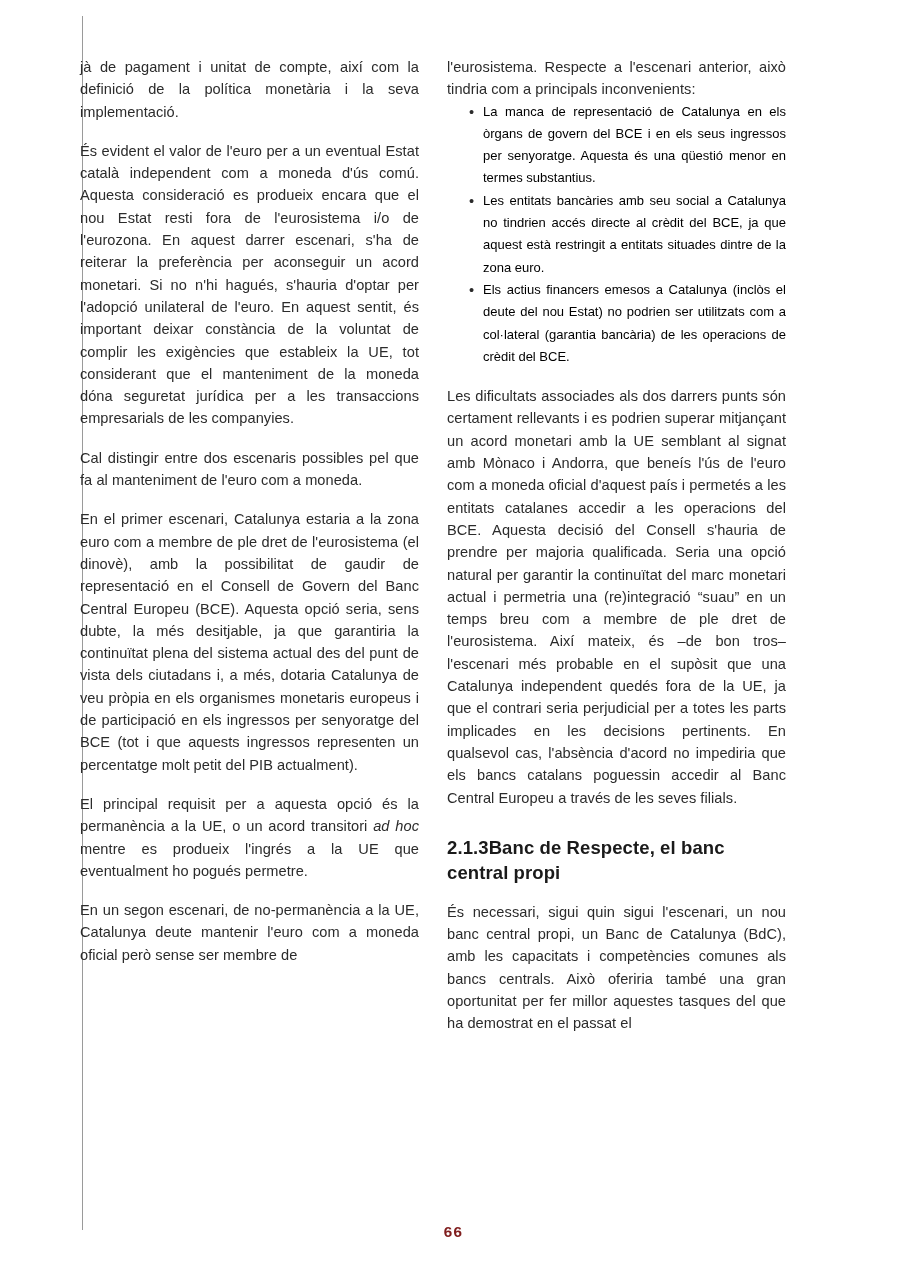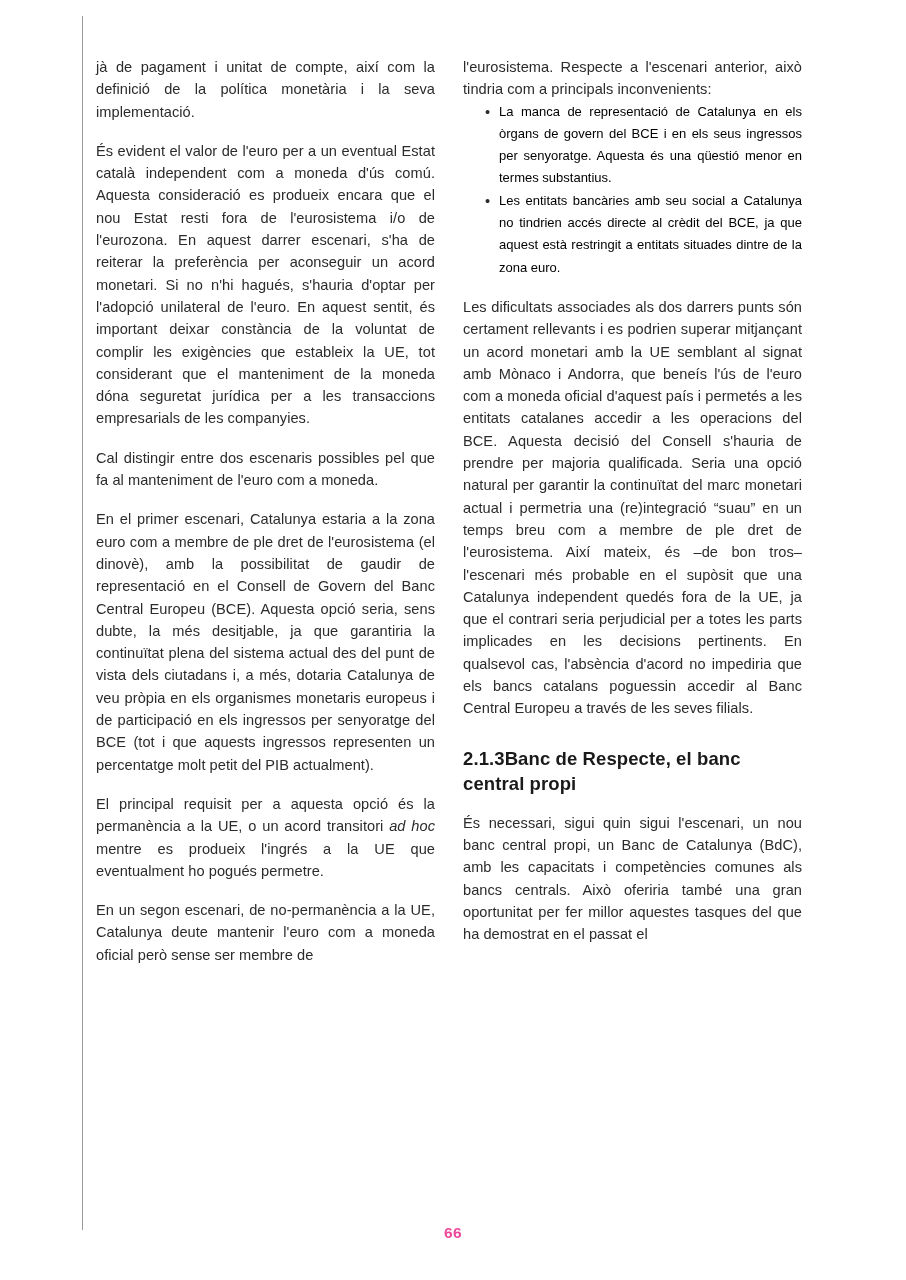--- a/index.html
+++ b/index.html
@@ -19,21 +19,21 @@
   .margin-rule {
     position: absolute;
     left: 82px;
     top: 16px;
     width: 1px;
     height: 1214px;
     background: #9a9a9a;
   }
   .columns {
     position: absolute;
-    left: 96px;
+    left: 80px;
     top: 56px;
     width: 714px;
     height: 1110px;
     display: flex;
     gap: 28px;
   }
   .col {
     width: 339px;
   }
   p.para {
@@ -89,23 +89,24 @@
   .italic {
     font-style: italic;
   }
   .page-number {
     position: absolute;
     left: 0;
     right: 0;
     top: 1224px;
     text-align: center;
     font-size: 15.5px;
-    color: #ec4899;
+    color: #7f1d1d;
     font-weight: bold;
     letter-spacing: 0.4px;
+    font-family: Liberation Mono, monospace;
   }
 </style>
 </head>
 <body>
 
 <div class="page">
 
   <div class="margin-rule"></div>
 
   <div class="columns">
@@ -117,20 +118,21 @@
       <p class="para">En el primer escenari, Catalunya estaria a la zona euro com a membre de ple dret de l'eurosistema (el dinovè), amb la possibilitat de gaudir de representació en el Consell de Govern del Banc Central Europeu (BCE). Aquesta opció seria, sens dubte, la més desitjable, ja que garantiria la continuïtat plena del sistema actual des del punt de vista dels ciutadans i, a més, dotaria Catalunya de veu pròpia en els organismes monetaris europeus i de participació en els ingressos per senyoratge del BCE (tot i que aquests ingressos representen un percentatge molt petit del PIB actualment).</p>
       <p class="para"><span>El principal requisit per a aquesta opció és la permanència a la UE, o un acord transitori </span><span class="italic">ad hoc</span><span> mentre es produeix l'ingrés a la UE que eventualment ho pogués permetre.</span></p>
       <p class="para">En un segon escenari, de no-permanència a la UE, Catalunya deute mantenir l'euro com a moneda oficial però sense ser membre de</p>
     </div>
 
     <div class="col">
       <p class="para tight">l'eurosistema. Respecte a l'escenari anterior, això tindria com a principals inconvenients:</p>
       <ul class="bullets">
         <li>La manca de representació de Catalunya en els òrgans de govern del BCE i en els seus ingressos per senyoratge. Aquesta és una qüestió menor en termes substantius.</li>
         <li>Les entitats bancàries amb seu social a Catalunya no tindrien accés directe al crèdit del BCE, ja que aquest està restringit a entitats situades dintre de la zona euro.</li>
+        <li>Els actius financers emesos a Catalunya (inclòs el deute del nou Estat) no podrien ser utilitzats com a col·lateral (garantia bancària) de les operacions de crèdit del BCE.</li>
       </ul>
       <p class="para">Les dificultats associades als dos darrers punts són certament rellevants i es podrien superar mitjançant un acord monetari amb la UE semblant al signat amb Mònaco i Andorra, que beneís l'ús de l'euro com a moneda oficial d'aquest país i permetés a les entitats catalanes accedir a les operacions del BCE. Aquesta decisió del Consell s'hauria de prendre per majoria qualificada. Seria una opció natural per garantir la continuïtat del marc monetari actual i permetria una (re)integració “suau” en un temps breu com a membre de ple dret de l'eurosistema. Així mateix, és –de bon tros– l'escenari més probable en el supòsit que una Catalunya independent quedés fora de la UE, ja que el contrari seria perjudicial per a totes les parts implicades en les decisions pertinents. En qualsevol cas, l'absència d'acord no impediria que els bancs catalans poguessin accedir al Banc Central Europeu a través de les seves filials.</p>
       <h2 class="section-heading"><span class="num">2.1.3</span><span>Banc de Respecte, el banc central propi</span></h2>
       <p class="para">És necessari, sigui quin sigui l'escenari, un nou banc central propi, un Banc de Catalunya (BdC), amb les capacitats i competències comunes als bancs centrals. Això oferiria també una gran oportunitat per fer millor aquestes tasques del que ha demostrat en el passat el</p>
     </div>
 
   </div>
 
   <div class="page-number">66</div>
 

